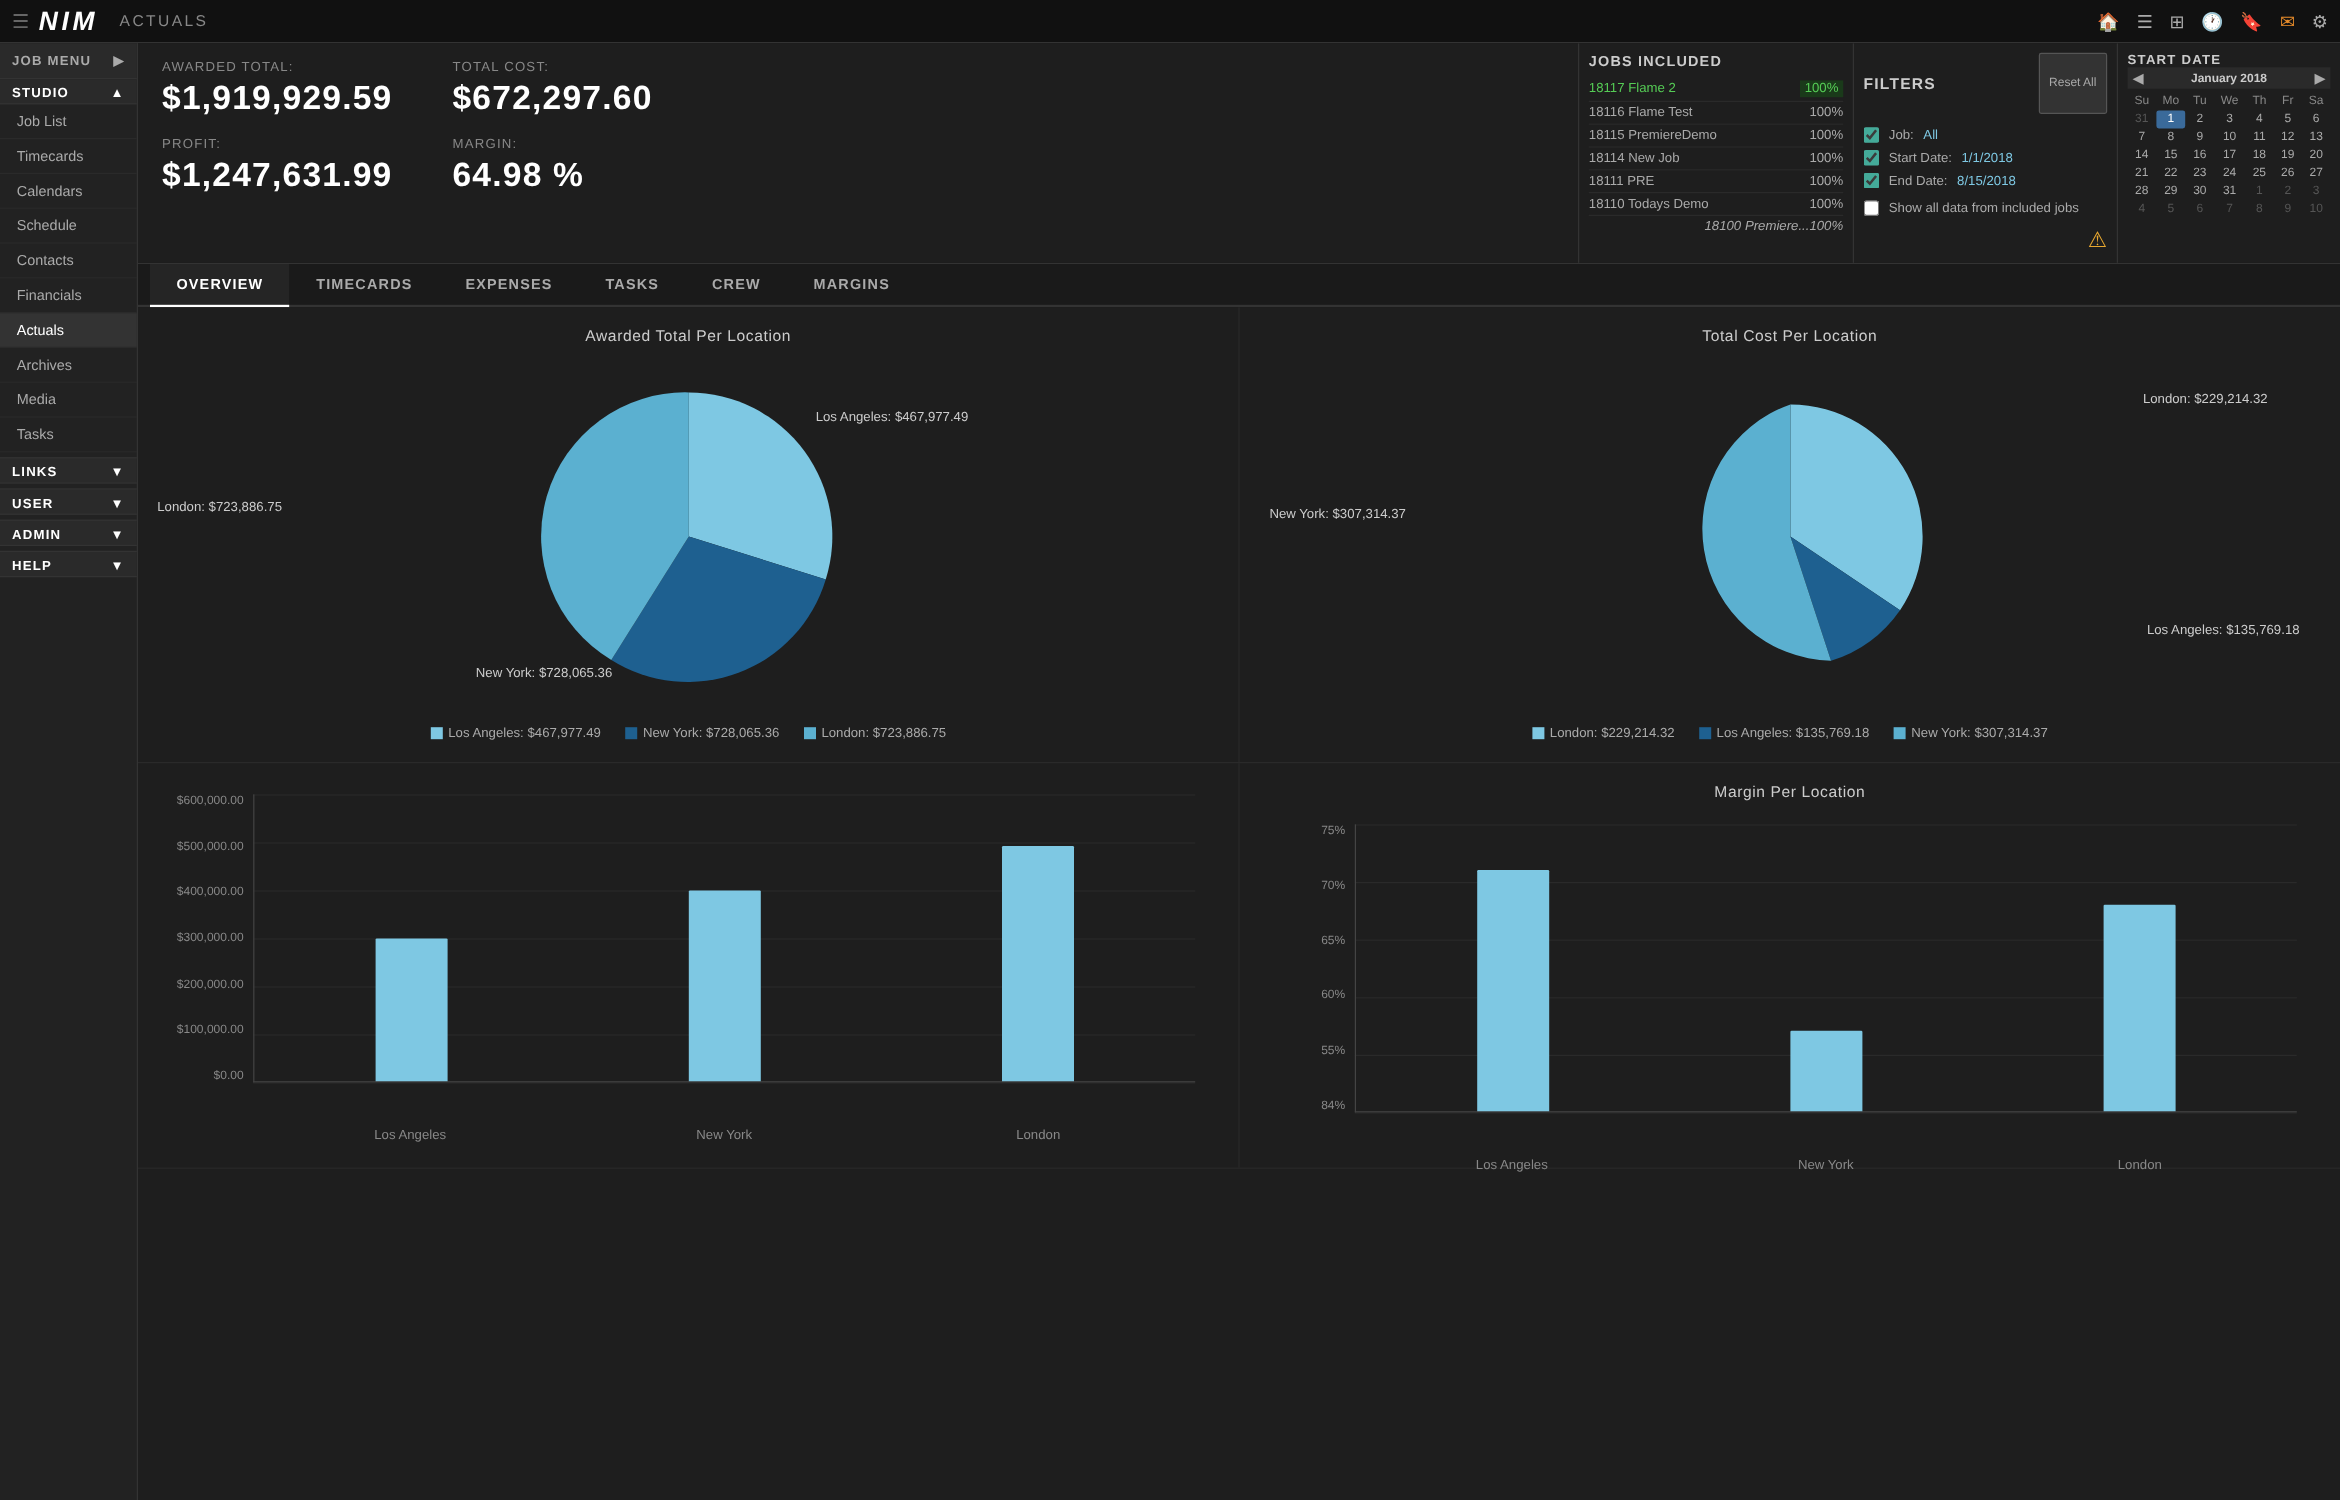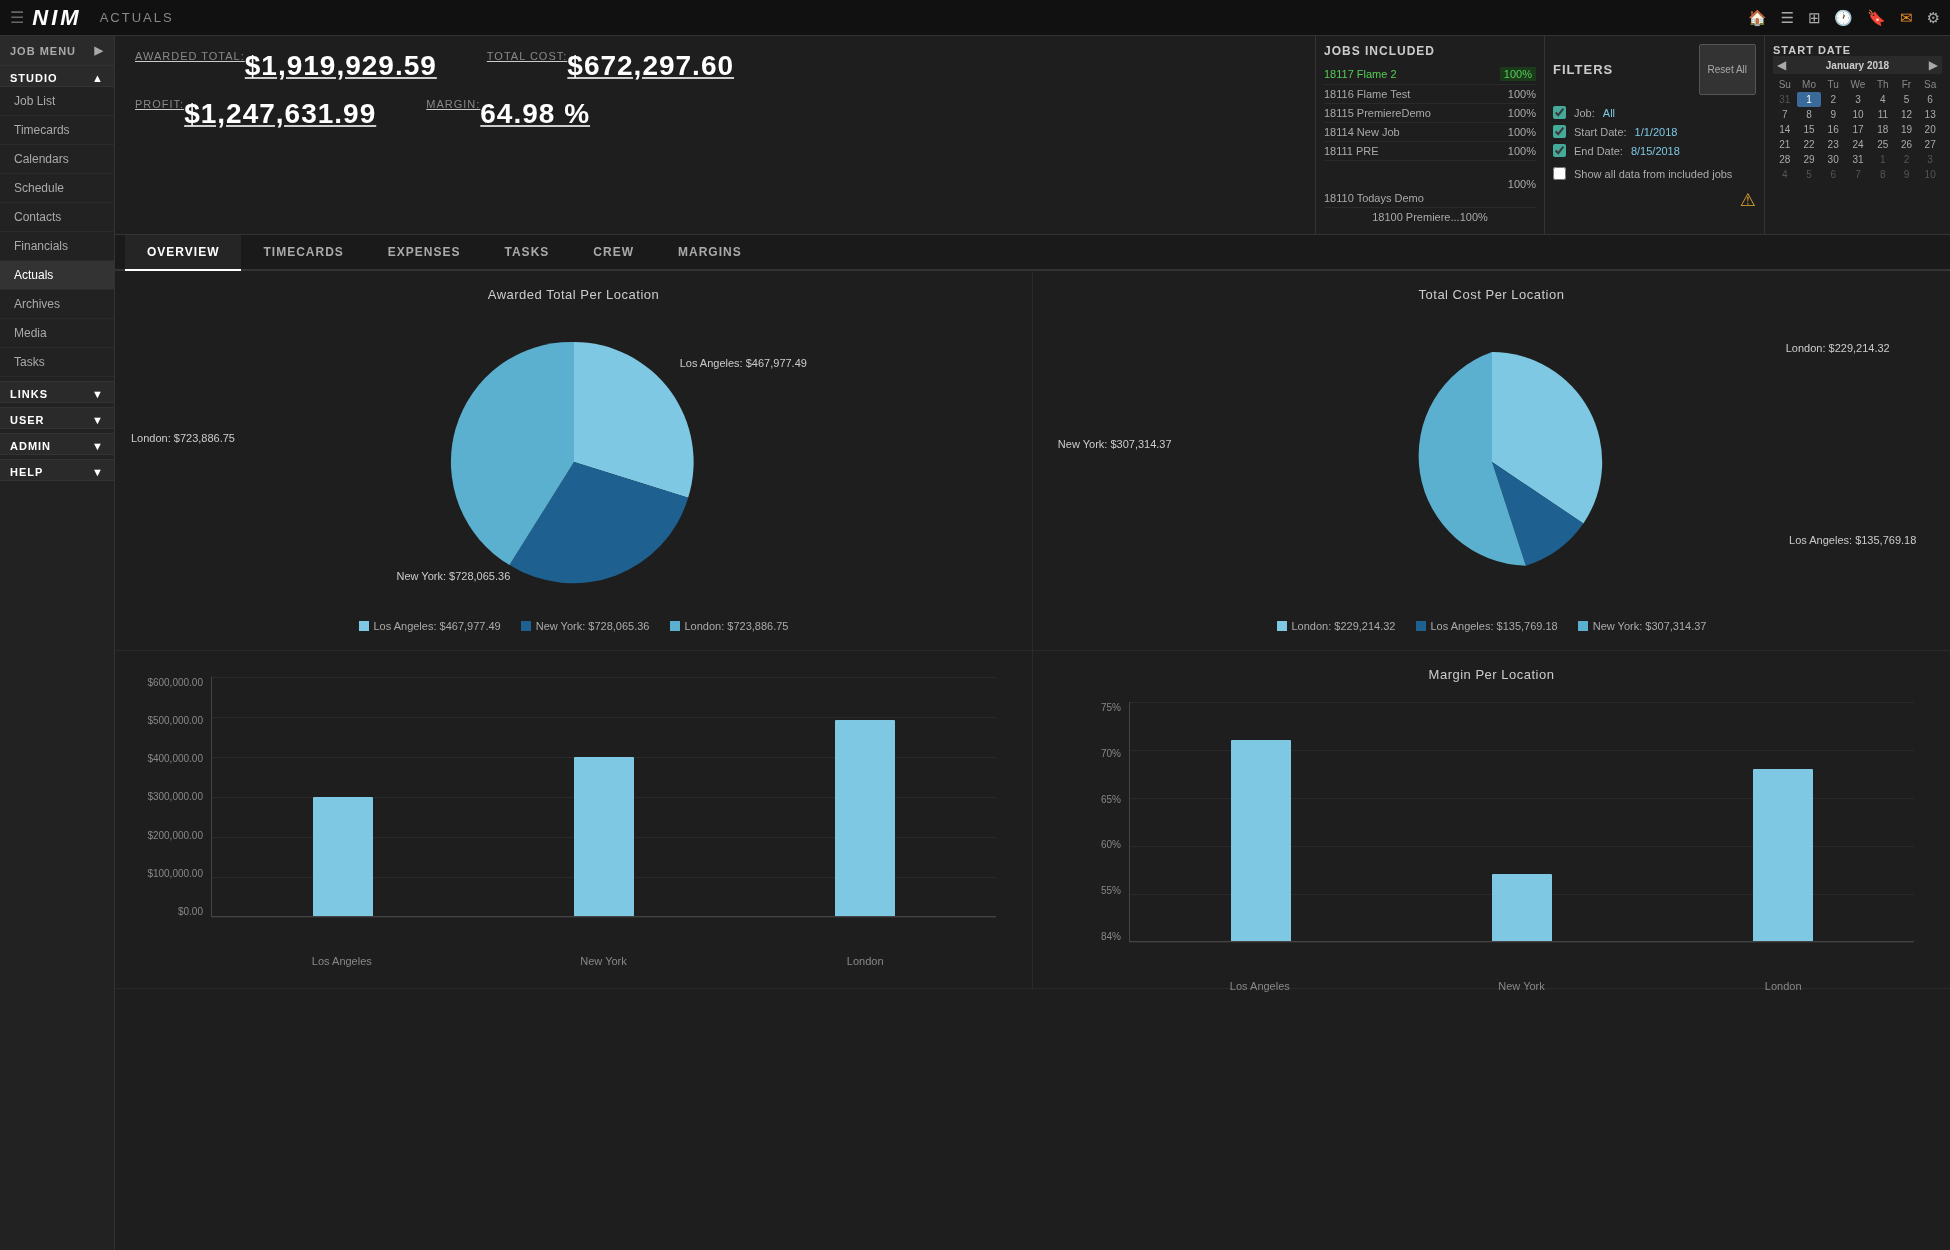--- a/index.html
+++ b/index.html
@@ -15,21 +15,21 @@
     
     .sidebar { width: 115px; background: #222; border-right: 1px solid #333; display: flex; flex-direction: column; }
     .sidebar-job-menu { display: flex; align-items: center; justify-content: space-between; padding: 8px 10px; background: #2a2a2a; color: #aaa; font-size: 11px; font-weight: bold; letter-spacing: 1px; cursor: pointer; border-bottom: 1px solid #333; }
     .sidebar-section { padding: 6px 10px 2px; color: #fff; font-size: 11px; font-weight: bold; letter-spacing: 1px; display: flex; align-items: center; justify-content: space-between; background: #2a2a2a; border-bottom: 1px solid #333; cursor: pointer; }
     .sidebar-item { padding: 7px 14px; color: #aaa; font-size: 12px; cursor: pointer; border-bottom: 1px solid #2a2a2a; }
     .sidebar-item.active { background: #333; color: #fff; }
     .sidebar-links { padding: 6px 10px 2px; color: #fff; font-size: 11px; font-weight: bold; letter-spacing: 1px; display: flex; align-items: center; justify-content: space-between; background: #2a2a2a; border-bottom: 1px solid #333; border-top: 1px solid #333; cursor: pointer; margin-top: 4px; }
 
     
     .content { flex: 1; display: flex; flex-direction: column; overflow: hidden; }
-    .stat-block { display: flex; flex-direction: row; text-decoration: underline; }
+    .stat-block { display: flex; flex-direction: column; }
     .stat-label { color: #888; font-size: 11px; letter-spacing: 1px; text-transform: uppercase; margin-bottom: 4px; }
     .stat-value { color: #fff; font-size: 28px; font-weight: bold; letter-spacing: 1px; }
     .stat-value.margin { font-size: 28px; }
 
     
     .tabs-row { display: flex; background: #1a1a1a; border-bottom: 2px solid #333; padding: 0 10px; }
     .tab { padding: 10px 22px; color: #aaa; font-size: 12px; font-weight: bold; letter-spacing: 1px; text-transform: uppercase; cursor: pointer; border-bottom: 2px solid transparent; margin-bottom: -2px; }
     .tab.active { color: #fff; border-bottom: 2px solid #fff; background: #252525; }
 
     
@@ -168,24 +168,24 @@
         </div>
         <div style="display:flex;align-items:center;justify-content:space-between;padding:3px 0;border-bottom:1px solid #2a2a2a;">
           <span style="color:#aaa;font-size:11px;">18114 New Job</span>
           <span style="color:#aaa;font-size:11px;">100%</span>
         </div>
         <div style="display:flex;align-items:center;justify-content:space-between;padding:3px 0;border-bottom:1px solid #2a2a2a;">
           <span style="color:#aaa;font-size:11px;">18111 PRE</span>
           <span style="color:#aaa;font-size:11px;">100%</span>
         </div>
         <div style="display:flex;align-items:center;justify-content:space-between;padding:3px 0;border-bottom:1px solid #2a2a2a;">
-          <span style="color:#aaa;font-size:11px;margin-top:28px;">18110 Todays Demo</span>
-          <span style="color:#aaa;font-size:11px;">100%</span>
-        </div>
-        <div style="display:flex;align-items:center;justify-content:center;padding:3px 0;">
+          <span style="color:#aaa;font-size:11px;">18110 Todays Demo</span>
+          <span style="color:#aaa;font-size:11px;">100%</span>
+        </div>
+        <div style="display:flex;align-items:center;justify-content:flex-end;padding:3px 0;font-style:italic;">
           <span style="color:#aaa;font-size:11px;">18100 Premiere...</span>
           <span style="color:#aaa;font-size:11px;">100%</span>
         </div>
       </div>
 
       <div style="width:220px;padding:8px;background:#1e1e1e;border-right:1px solid #333;">
         <div style="display:flex;align-items:center;justify-content:space-between;margin-bottom:8px;">
           <span style="color:#ccc;font-size:13px;font-weight:bold;letter-spacing:1px;text-transform:uppercase;">FILTERS</span>
           <button style="background:#333;color:#aaa;border:1px solid #555;padding:19px 8px;font-size:10px;cursor:pointer;border-radius:2px;">Reset All</button>
         </div>

